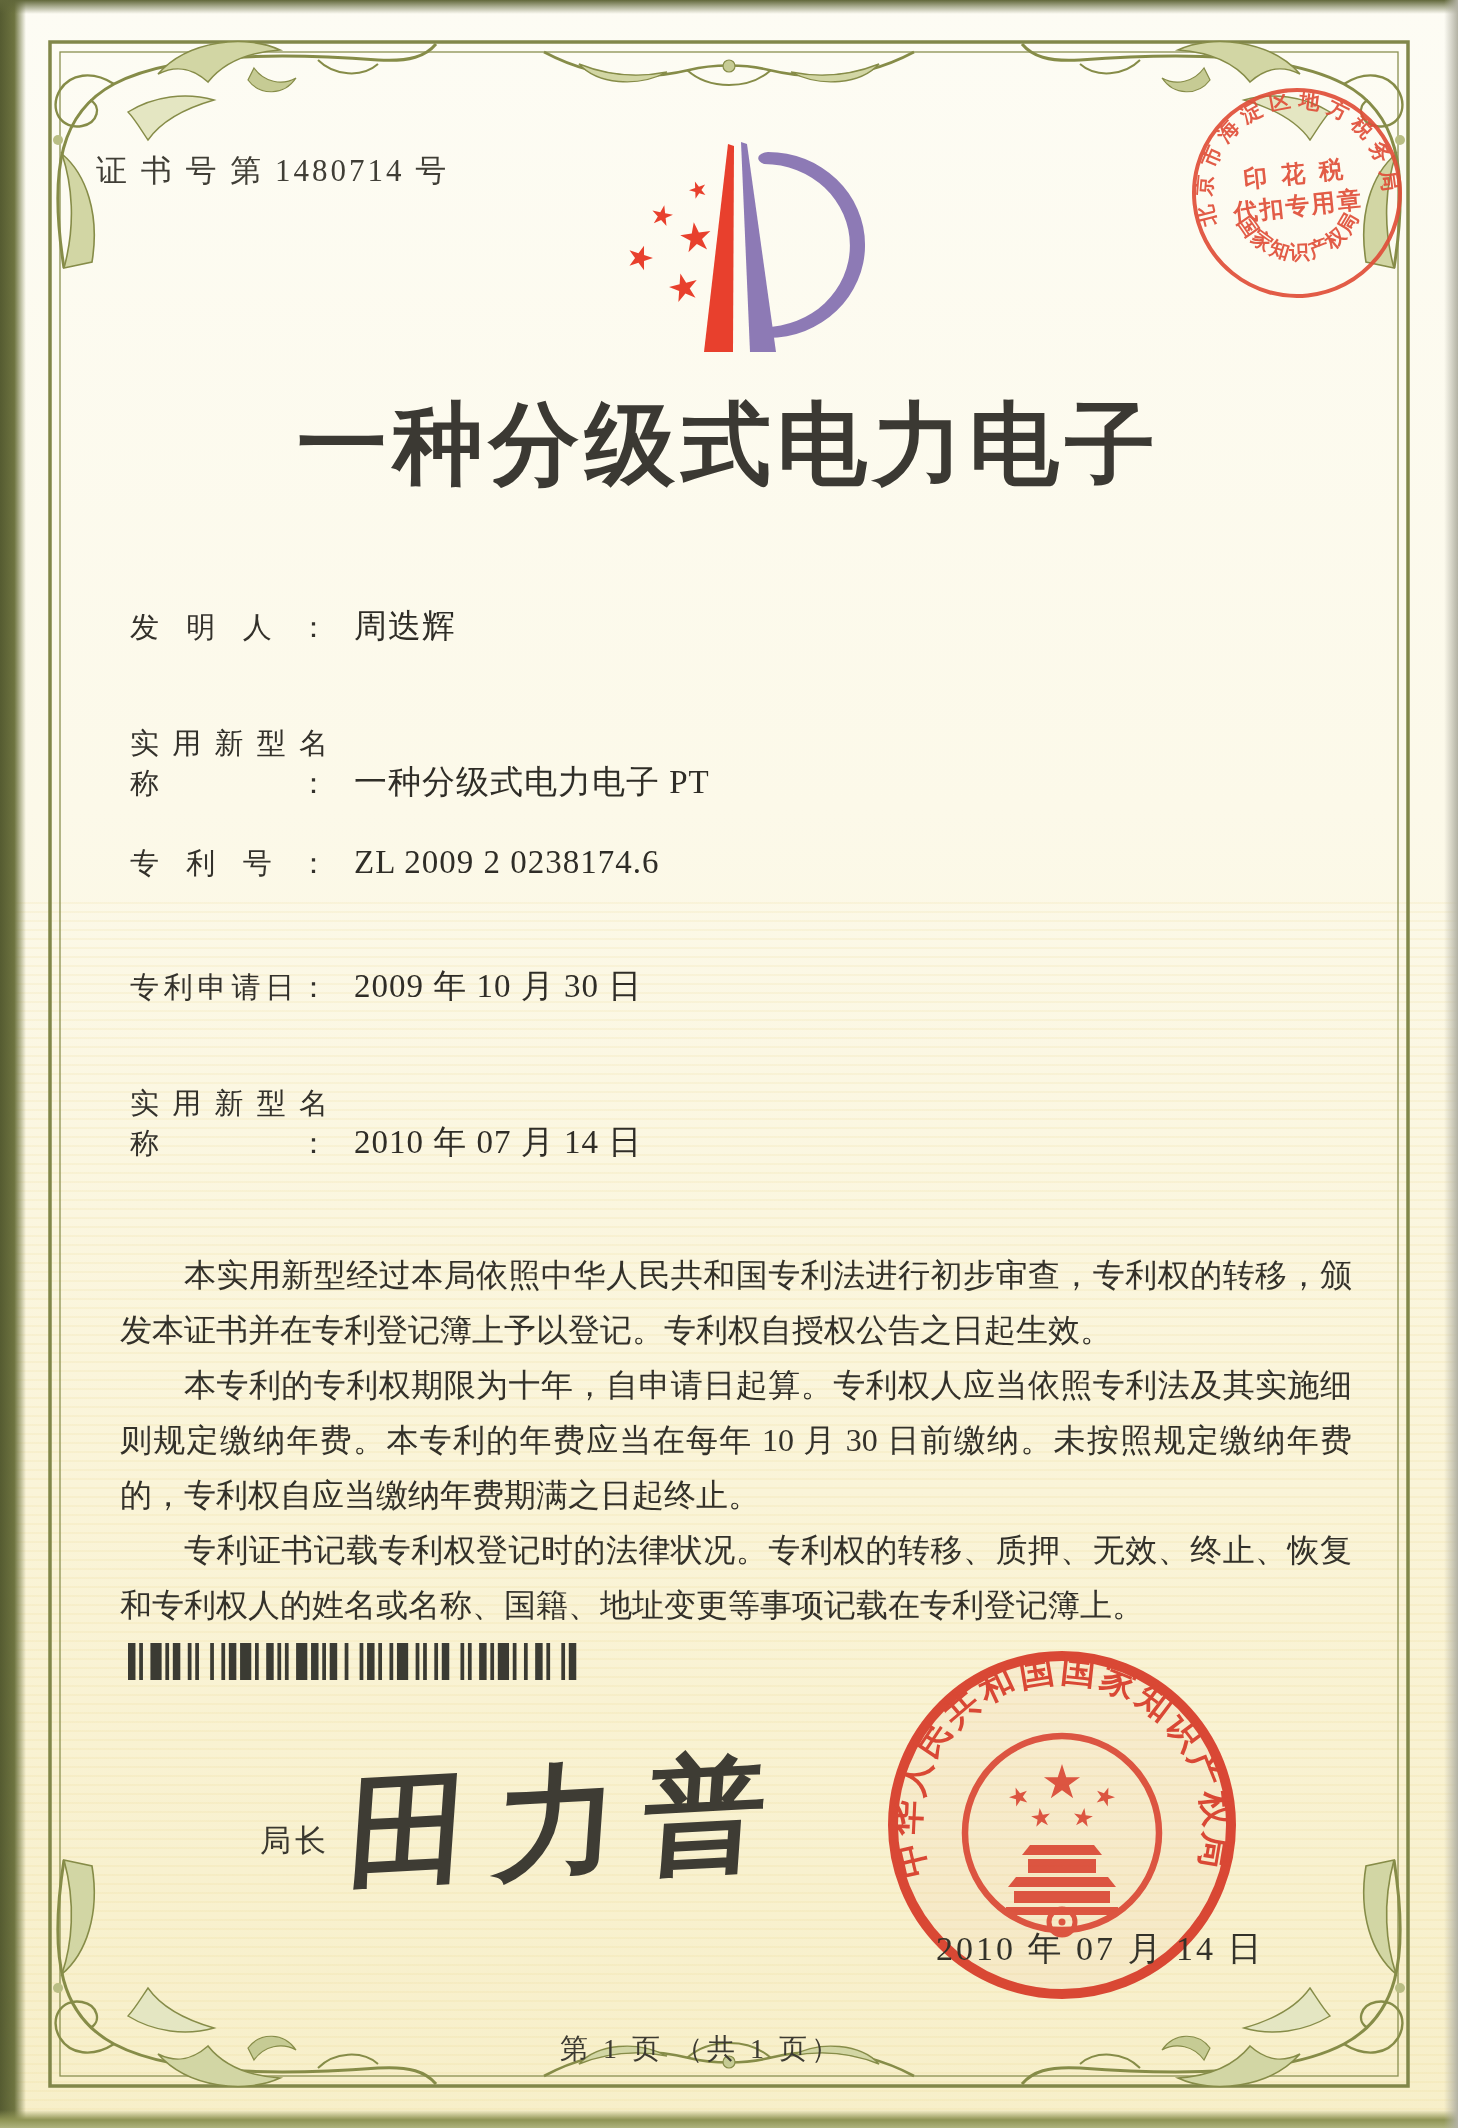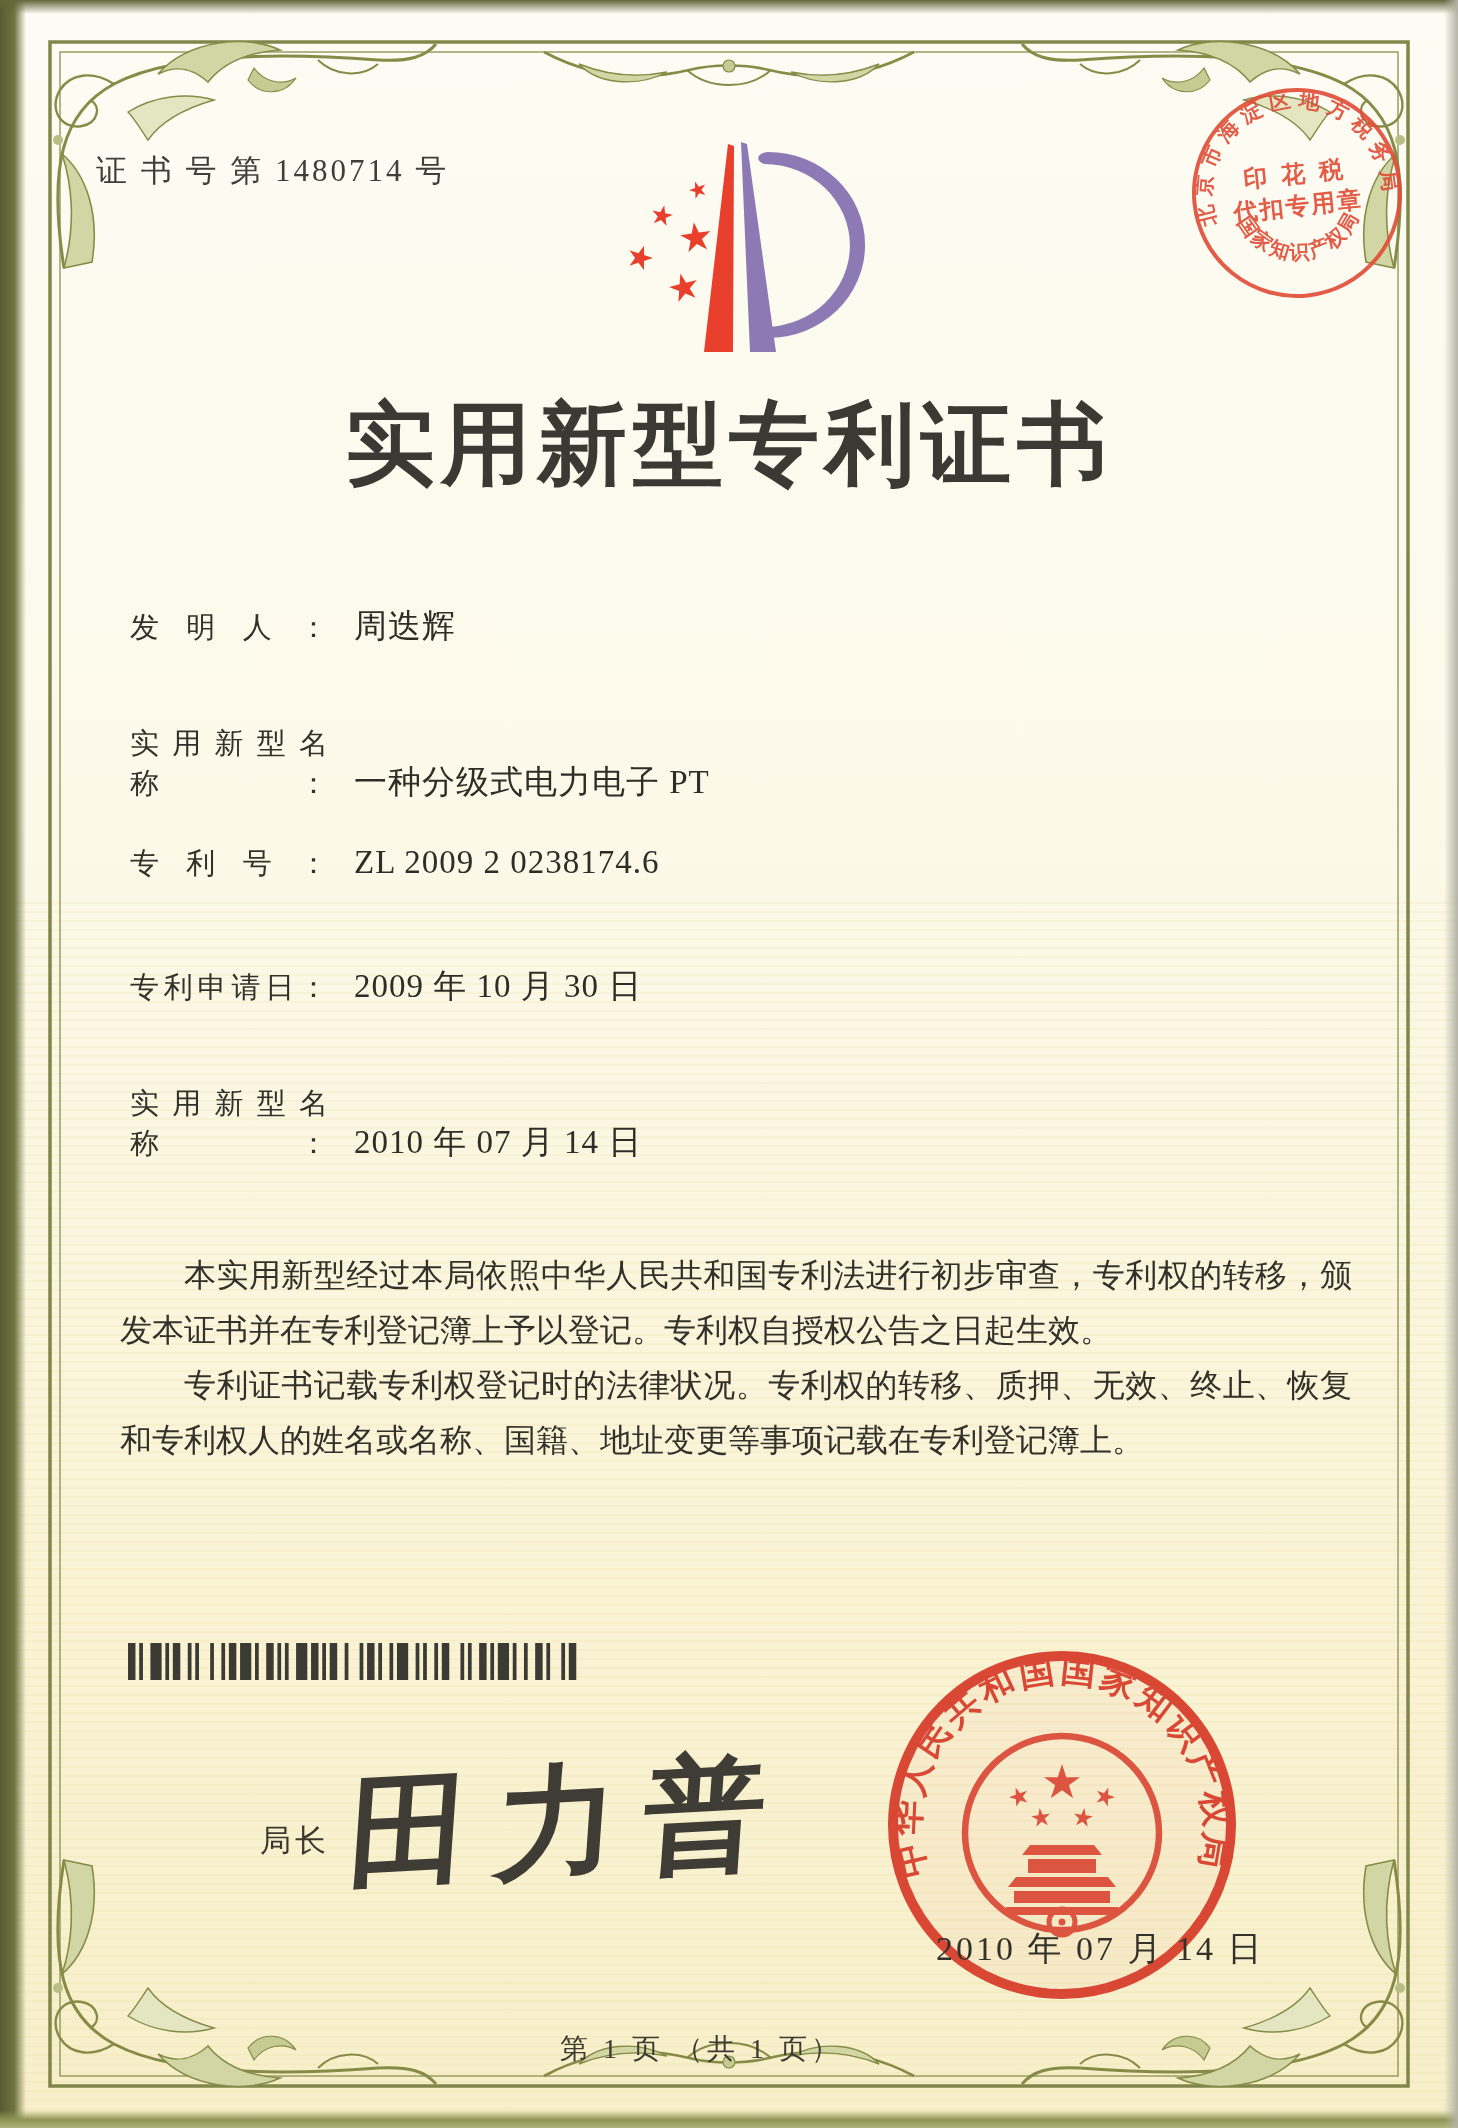--- a/index.html
+++ b/index.html
@@ -114,21 +114,21 @@
         <textPath href="#taxTop" textLength="300" lengthAdjust="spacing">北京市海淀区地方税务局</textPath>
       </text>
       <text font-size="20" font-weight="bold" fill="#e04f39">
         <textPath href="#taxBot" textLength="152" lengthAdjust="spacing">国家知识产权局</textPath>
       </text>
       <text x="115" y="104" text-anchor="middle" font-size="24" font-weight="bold" fill="#e04f39" letter-spacing="4">印 花 税</text>
       <text x="115" y="136" text-anchor="middle" font-size="24" font-weight="bold" fill="#e04f39" letter-spacing="2">代扣专用章</text>
     </svg>
   </div>
 
-  <div class="title">实用新型专利证书</div>
+  <div class="title">一种分级式电力电子</div>
 
   <div class="fields">
     <div class="field">
       <span class="flabel">发明人：</span><span class="fvalue">周迭辉</span>
     </div>
     <div class="field">
       <span class="flabel">实用新型名称：</span><span class="fvalue">一种分级式电力电子 PT</span>
     </div>
     <div class="field">
       <span class="flabel">专利号：</span><span class="fvalue">ZL 2009 2 0238174.6</span>
@@ -136,20 +136,21 @@
     <div class="field">
       <span class="flabel">专利申请日：</span><span class="fvalue">2009 年 10 月 30 日</span>
     </div>
     <div class="field">
       <span class="flabel">实用新型名称：</span><span class="fvalue">2010 年 07 月 14 日</span>
     </div>
   </div>
 
   <div class="paras">
     <p>本实用新型经过本局依照中华人民共和国专利法进行初步审查，专利权的转移，颁发本证书并在专利登记簿上予以登记。专利权自授权公告之日起生效。</p>
+    <p>本专利的专利权期限为十年，自申请日起算。专利权人应当依照专利法及其实施细则规定缴纳年费。本专利的年费应当在每年 10 月 30 日前缴纳。未按照规定缴纳年费的，专利权自应当缴纳年费期满之日起终止。</p>
     <p>专利证书记载专利权登记时的法律状况。专利权的转移、质押、无效、终止、恢复和专利权人的姓名或名称、国籍、地址变更等事项记载在专利登记簿上。</p>
   </div>
 
   <svg class="barcode" id="barcode" preserveAspectRatio="none" viewBox="0 0 363 37">
       <rect x="0" y="0" width="6" height="37" fill="#3b3b33"></rect>
       <rect x="9" y="0" width="3" height="37" fill="#3b3b33"></rect>
       <rect x="18" y="0" width="9" height="37" fill="#3b3b33"></rect>
       <rect x="30" y="0" width="3" height="37" fill="#3b3b33"></rect>
       <rect x="36" y="0" width="6" height="37" fill="#3b3b33"></rect>
       <rect x="48" y="0" width="3" height="37" fill="#3b3b33"></rect>

